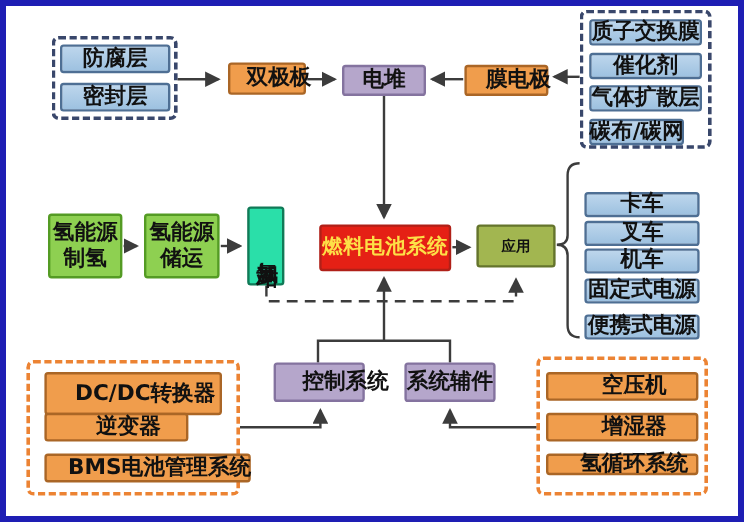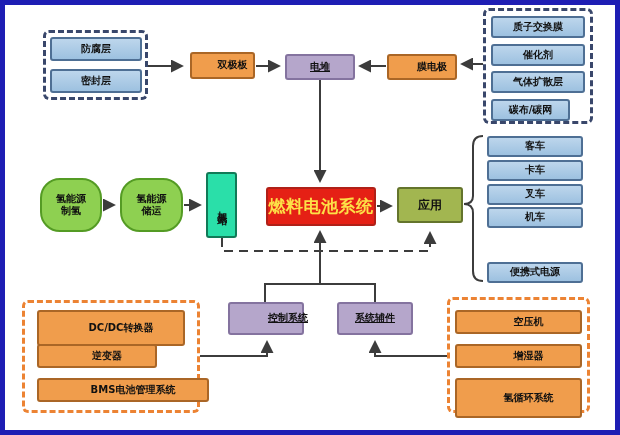--- a/index.html
+++ b/index.html
@@ -8,27 +8,27 @@
     font-family:"DejaVu Sans","Liberation Sans",sans-serif;
     overflow:hidden;
   }
   #frame{
     position:absolute;inset:0;border:5px solid var(--c-frame);
     pointer-events:none;z-index:50;
   }
   .box{
     position:absolute;display:flex;align-items:center;justify-content:center;
     font-weight:bold;color:#111;box-sizing:border-box;border:2px solid;
-    border-radius:3px;font-size:10px;line-height:1.25;text-align:center;
+    border-radius:3px;font-size:18px;line-height:1.25;text-align:center;
     z-index:10;white-space:nowrap;
   }
   .blue{background:linear-gradient(#bdd6ec,#9dc1e0);border-color:var(--c-blue-border);}
   .orange{background:var(--c-orange-fill);border-color:var(--c-orange-border);padding-left:20px;}
-  .purple{background:var(--c-purple-fill);border-color:var(--c-purple-border);text-decoration:underline;}
-  .green{background:var(--c-green-fill);border-color:var(--c-green-border);border-radius:20px;}
+  .purple{background:var(--c-purple-fill);border-color:var(--c-purple-border);}
+  .green{background:var(--c-green-fill);border-color:var(--c-green-border);}
   .teal{background:var(--c-teal-fill);border-color:var(--c-teal-border);}
   .red{background:var(--c-red-fill);border-color:var(--c-red-border);color:#fde047;font-size:17px;letter-spacing:.5px;}
   .olive{background:var(--c-olive-fill);border-color:var(--c-olive-border);font-size:12px;}
   .group{
     position:absolute;border:3px dashed;border-radius:6px;box-sizing:border-box;
     background:transparent;z-index:5;
   }
   .group.navy{border-color:var(--c-navy-dash);}
   .group.orangedash{border-color:var(--c-orange-dash);}
   .multiline{white-space:pre-line;}
@@ -81,33 +81,33 @@
   <div class="box blue" style="left:491px;top:99px;width:79px;height:22px;">碳布/碳网</div>
 
   <div class="box green multiline" style="left:40px;top:178px;width:62px;height:54px;">氢能源
 制氢</div>
   <div class="box green multiline" style="left:120px;top:178px;width:63px;height:54px;">氢能源
 储运</div>
   <div class="box teal vertical" style="left:206px;top:172px;width:31px;height:66px;">加氢站</div>
   <div class="box red" style="left:266px;top:187px;width:110px;height:39px;">燃料电池系统</div>
   <div class="box olive" style="left:397px;top:187px;width:66px;height:36px;">应用</div>
 
-  <div class="box blue" style="left:487px;top:136px;width:96px;height:21px;">客车</div>
   <div class="box blue" style="left:487px;top:160px;width:96px;height:21px;">卡车</div>
   <div class="box blue" style="left:487px;top:184px;width:96px;height:21px;">叉车</div>
   <div class="box blue" style="left:487px;top:207px;width:96px;height:21px;">机车</div>
+  <div class="box blue" style="left:487px;top:232px;width:96px;height:21px;">固定式电源</div>
   <div class="box blue" style="left:487px;top:262px;width:96px;height:21px;">便携式电源</div>
 
   <div class="box purple" style="left:228px;top:302px;width:76px;height:33px;padding-left:44px;">控制系统</div>
   <div class="box purple" style="left:337px;top:302px;width:76px;height:33px;">系统辅件</div>
 
   <div class="group orangedash" style="left:22px;top:300px;width:178px;height:113px;"></div>
   <div class="box orange" style="left:37px;top:310px;width:148px;height:36px;">DC/DC转换器</div>
   <div class="box orange" style="left:37px;top:344px;width:120px;height:24px;">逆变器</div>
   <div class="box orange" style="left:37px;top:378px;width:172px;height:24px;">BMS电池管理系统</div>
 
   <div class="group orangedash" style="left:447px;top:297px;width:143px;height:116px;"></div>
   <div class="box orange" style="left:455px;top:310px;width:127px;height:24px;">空压机</div>
   <div class="box orange" style="left:455px;top:344px;width:127px;height:24px;">增湿器</div>
-  <div class="box orange" style="left:455px;top:378px;width:127px;height:40px;">氢循环系统</div>
+  <div class="box orange" style="left:455px;top:378px;width:127px;height:18px;">氢循环系统</div>
 
   <div id="frame"></div>
 </div>
 
 </body></html>

